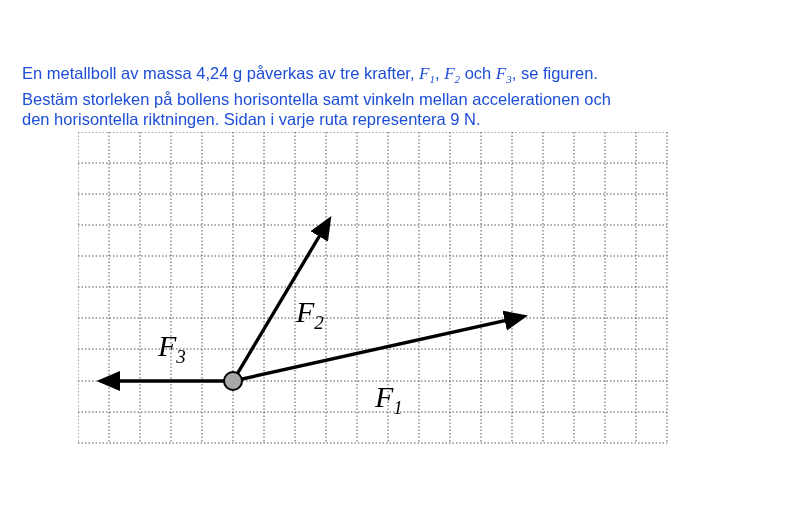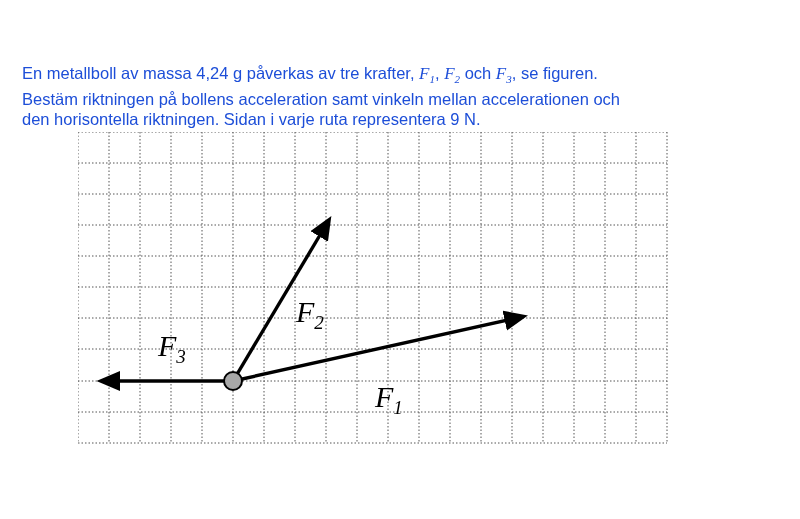--- a/index.html
+++ b/index.html
@@ -59,21 +59,21 @@
 </style>
 </head>
 <body>
 
 <div class="page">
 
   <div class="problem-text">
     <div class="line">
       En metallboll av massa 4,24 g påverkas av tre krafter, <span class="ital">F<sub>1</sub></span>, <span class="ital">F<sub>2</sub></span> och <span class="ital">F<sub>3</sub></span>, se figuren.
     </div>
-    <div class="line">Bestäm riktningen på bollens acceleration samt vinkeln mellan accelerationen och</div>
+    <div class="line">Bestäm storleken på bollens horisontella samt vinkeln mellan accelerationen och</div>
     <div class="line">den horisontella riktningen. Sidan i varje ruta representera 9 N.</div>
   </div>
 
   <div class="figure">
     <svg width="590" height="312" viewBox="0 0 590 312" xmlns="http://www.w3.org/2000/svg">
       <defs>
         <marker id="arrowhead" markerWidth="7" markerHeight="7" refX="2.2" refY="3" orient="auto">
           <polygon points="0,0 7,3 0,6" fill="#000000"></polygon>
         </marker>
       </defs>

